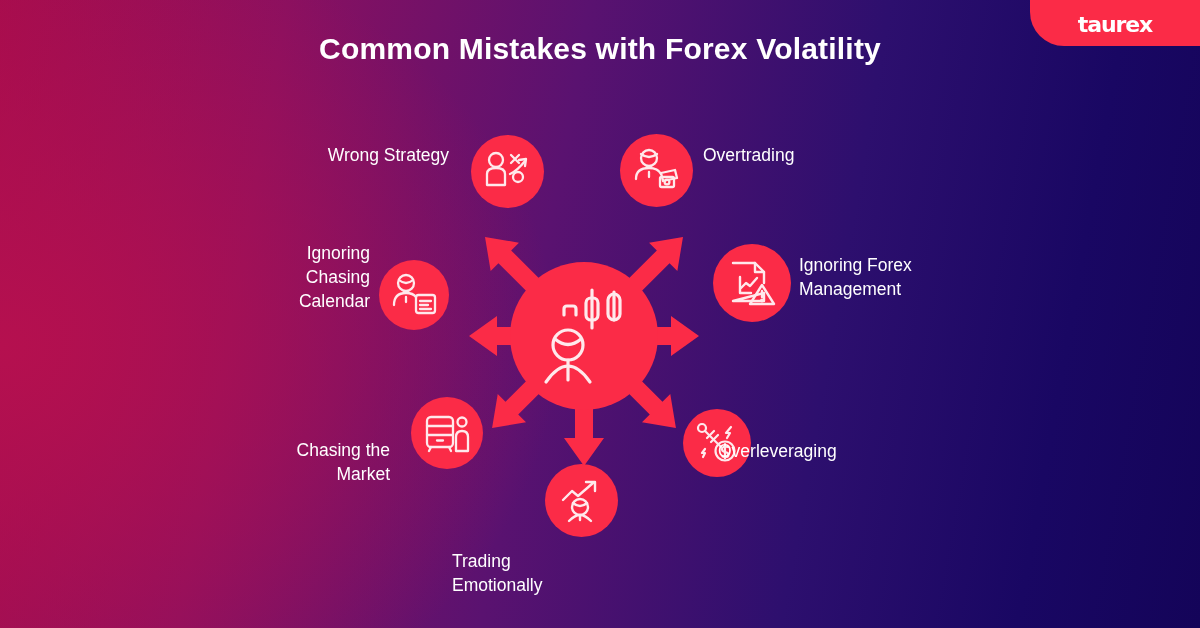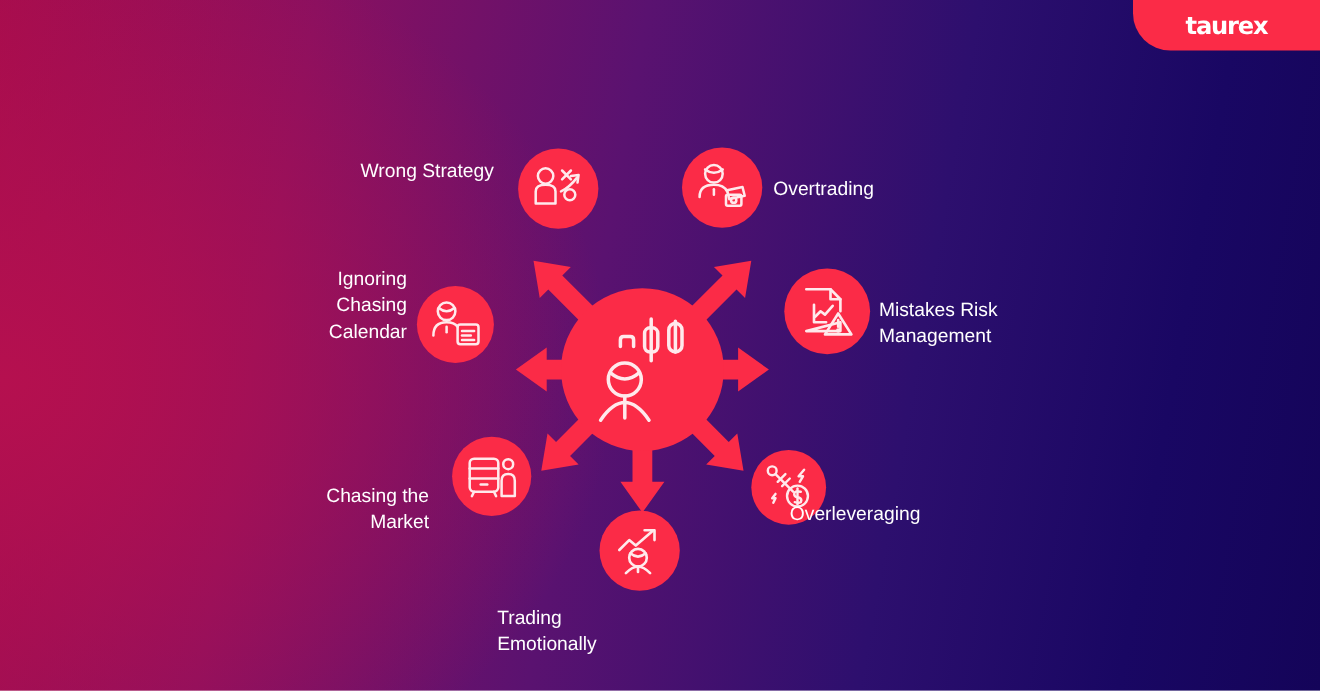--- a/index.html
+++ b/index.html
@@ -80,21 +80,21 @@
 
   .node .label {
     position:absolute;
     color:#ffffff;
     font-size:17.5px;
     font-weight:500;
     line-height:1.38;
     white-space:pre-line;
   }
   .label.left  { text-align:right; }
-  .label.right { text-align:left;margin-top:16px; }
+  .label.right { text-align:left; }
   .label.mid   { text-align:left; }
 
   
   #node-wrong-strategy .bubble      { left:471px; top:135px; width:73px; height:73px; }
   #node-overtrading .bubble         { left:620px; top:134px; width:73px; height:73px; }
   #node-risk-management .bubble     { left:713px; top:244px; width:78px; height:78px; }
   #node-overleveraging .bubble      { left:683px; top:409px; width:68px; height:68px; }
   #node-trading-emotionally .bubble { left:545px; top:464px; width:73px; height:73px; }
   #node-chasing-market .bubble      { left:411px; top:397px; width:72px; height:72px; }
   #node-economic-calendar .bubble   { left:379px; top:260px; width:70px; height:70px; }
@@ -112,20 +112,21 @@
 </style>
 </head>
 <body>
 
 <div id="infographic">
 
   <div id="logo-badge">
     <span class="wordmark">taurex</span>
   </div>
 
+  <div id="page-title">Common Mistakes with Forex Volatility</div>
 
   <svg id="arrows" viewBox="0 0 1200 628">
     <g fill="#fb2b47">
 
       <g transform="translate(584,336) rotate(-135)">
         <path d="M 62 -9 L 112 -9 L 112 -20 L 140 0 L 112 20 L 112 9 L 62 9 Z"></path>
       </g>
 
       <g transform="translate(584,336) rotate(-45)">
         <path d="M 62 -9 L 112 -9 L 112 -20 L 140 0 L 112 20 L 112 9 L 62 9 Z"></path>
@@ -214,21 +215,21 @@
           <path d="M 7 6 L 29 6 L 38 15 L 38 26 M 38 36 L 38 44 L 7 44 Z"></path>
           <path d="M 29 6 L 29 15 L 38 15"></path>
           <path d="M 14 20 L 14 36 L 25 36"></path>
           <path d="M 15 31 L 20 26 L 24 29 L 31 21"></path>
           <path d="M 36 28 L 48 47 L 24 47 Z"></path>
           <line x1="36" y1="34" x2="36" y2="40"></line>
           <circle cx="36" cy="43.5" r="0.8" fill="#ffe9ec"></circle>
         </g>
       </svg>
     </div>
-    <div class="label right">Mistakes Risk
+    <div class="label right">Ignoring Forex
 Management</div>
   </div>
 
   <div class="node" id="node-overleveraging">
     <div class="bubble">
       <svg width="46" height="46" viewBox="0 0 46 46">
         <g fill="none" stroke="#ffe9ec" stroke-width="2.2" stroke-linecap="round" stroke-linejoin="round">
           <circle cx="8" cy="8" r="4"></circle>
           <line x1="11" y1="11" x2="27" y2="27"></line>
           <path d="M 13 18 L 20 11 M 17 22 L 24 15"></path>

